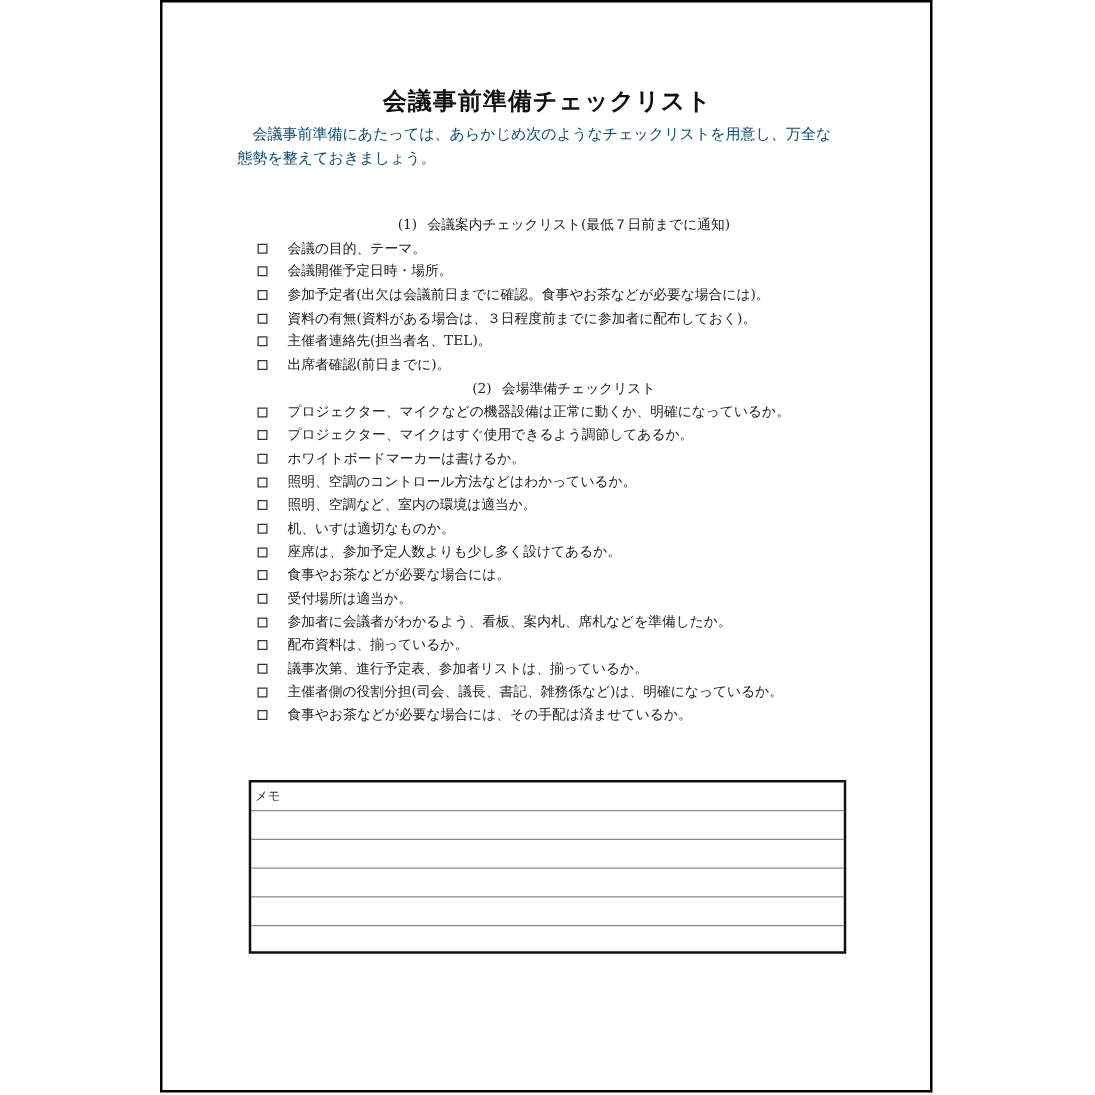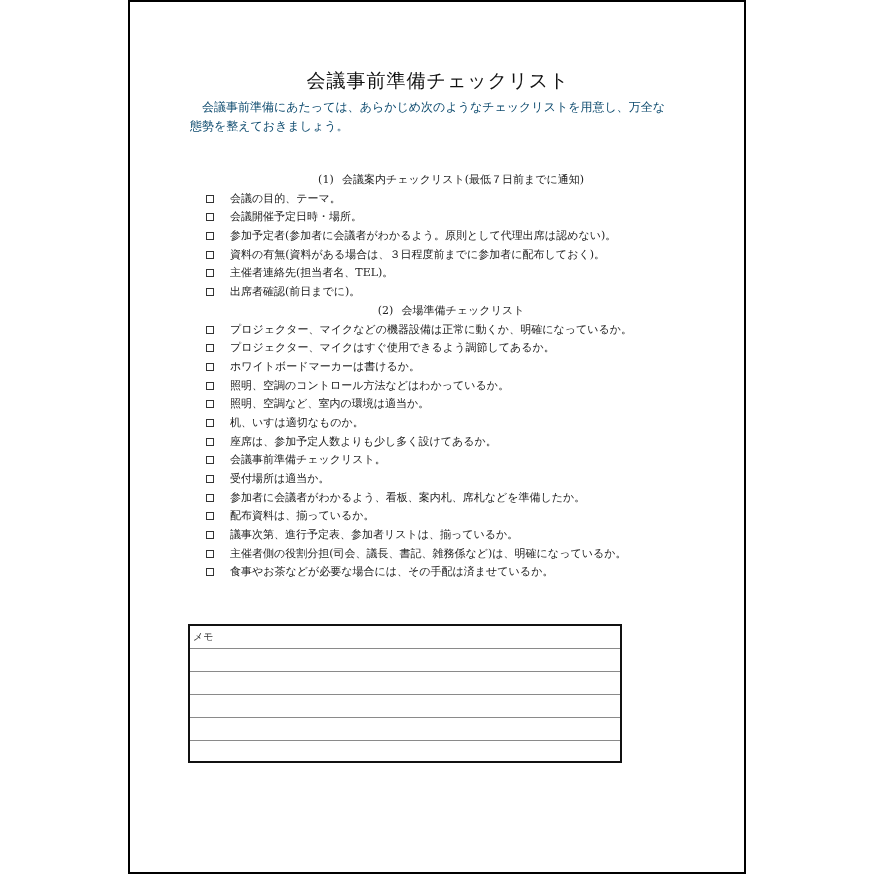--- a/index.html
+++ b/index.html
@@ -1,34 +1,34 @@
 <!DOCTYPE html>
 <html><head>
 <meta charset="utf-8">
 <style>
   html, body { margin: 0; padding: 0; background: #ffffff; }
   body { width: 876px; height: 876px; position: relative; overflow: hidden;
          font-family: "DejaVu Serif", "Liberation Serif", serif; color: #111; }
   .page { position: absolute; left: 128px; top: 0px; width: 614px; height: 870px;
           border: 2px solid #000; border-top-width: 2px; background: #fff; }
   .title { position: absolute; left: 0; right: 0; top: 68px; text-align: center;
-           font-family: "DejaVu Sans", "Liberation Sans", sans-serif; font-weight: normal;
+           font-family: "DejaVu Sans", "Liberation Sans", sans-serif; font-weight: bold;
            font-size: 19px; letter-spacing: 1px; color: #111; }
   .intro { position: absolute; left: 192px; top: 98px; width: 490px;
            font-size: 12px; line-height: 19px; color: #0c4a6e; }
   .intro .p1 { display: block; text-indent: 10px; white-space: nowrap; }
   .intro .p2 { display: block; margin-left: -2px; }
   .list { position: absolute; left: 197px; top: 171px; width: 500px; font-size: 11px; color: #222; }
   .row { height: 18.7px; line-height: 18.7px; white-space: nowrap; position: relative; text-align: center; }
   .sec-num { display: inline-block; width: 32px; }
   .sec-label { display: inline-block; }
   .chk { position: absolute; left: 9px; top: 5px; width: 8px; height: 8px; border: 1px solid #333;
          box-sizing: border-box; background: #fff; }
   .item-text { position: absolute; left: 33px; }
-  .memo { position: absolute; left: 188px; top: 624px; width: 434px; height: 139px;
+  .memo { position: absolute; left: 199px; top: 624px; width: 478px; height: 139px;
           border: 2px solid #111; box-sizing: border-box; }
   .memo-row { height: 23px; border-bottom: 1px solid #8a8a8a; box-sizing: border-box; position: relative; }
   .memo-row:last-child { border-bottom: none; }
   .memo-label { position: absolute; left: 3px; top: 4px; font-size: 10px;
                 font-family: "DejaVu Sans", "Liberation Sans", sans-serif; color: #333; }
 </style>
 </head>
 <body>
 
 <div class="page"></div>
@@ -48,21 +48,21 @@
   <div class="row">
       <span class="chk"></span>
       <span class="item-text">会議の目的、テーマ。</span>
     </div>
   <div class="row">
       <span class="chk"></span>
       <span class="item-text">会議開催予定日時・場所。</span>
     </div>
   <div class="row">
       <span class="chk"></span>
-      <span class="item-text">参加予定者(参加者に会議者がわかるよう。原則として代理出席は認めない)。</span>
+      <span class="item-text">参加予定者(出欠は会議前日までに確認。食事やお茶などが必要な場合には)。</span>
     </div>
   <div class="row">
       <span class="chk"></span>
       <span class="item-text">資料の有無(資料がある場合は、３日程度前までに参加者に配布しておく)。</span>
     </div>
   <div class="row">
       <span class="chk"></span>
       <span class="item-text">主催者連絡先(担当者名、TEL)。</span>
     </div>
   <div class="row">
@@ -96,21 +96,21 @@
   <div class="row">
       <span class="chk"></span>
       <span class="item-text">机、いすは適切なものか。</span>
     </div>
   <div class="row">
       <span class="chk"></span>
       <span class="item-text">座席は、参加予定人数よりも少し多く設けてあるか。</span>
     </div>
   <div class="row">
       <span class="chk"></span>
-      <span class="item-text">会議事前準備チェックリスト。</span>
+      <span class="item-text">食事やお茶などが必要な場合には。</span>
     </div>
   <div class="row">
       <span class="chk"></span>
       <span class="item-text">受付場所は適当か。</span>
     </div>
   <div class="row">
       <span class="chk"></span>
       <span class="item-text">参加者に会議者がわかるよう、看板、案内札、席札などを準備したか。</span>
     </div>
   <div class="row">

